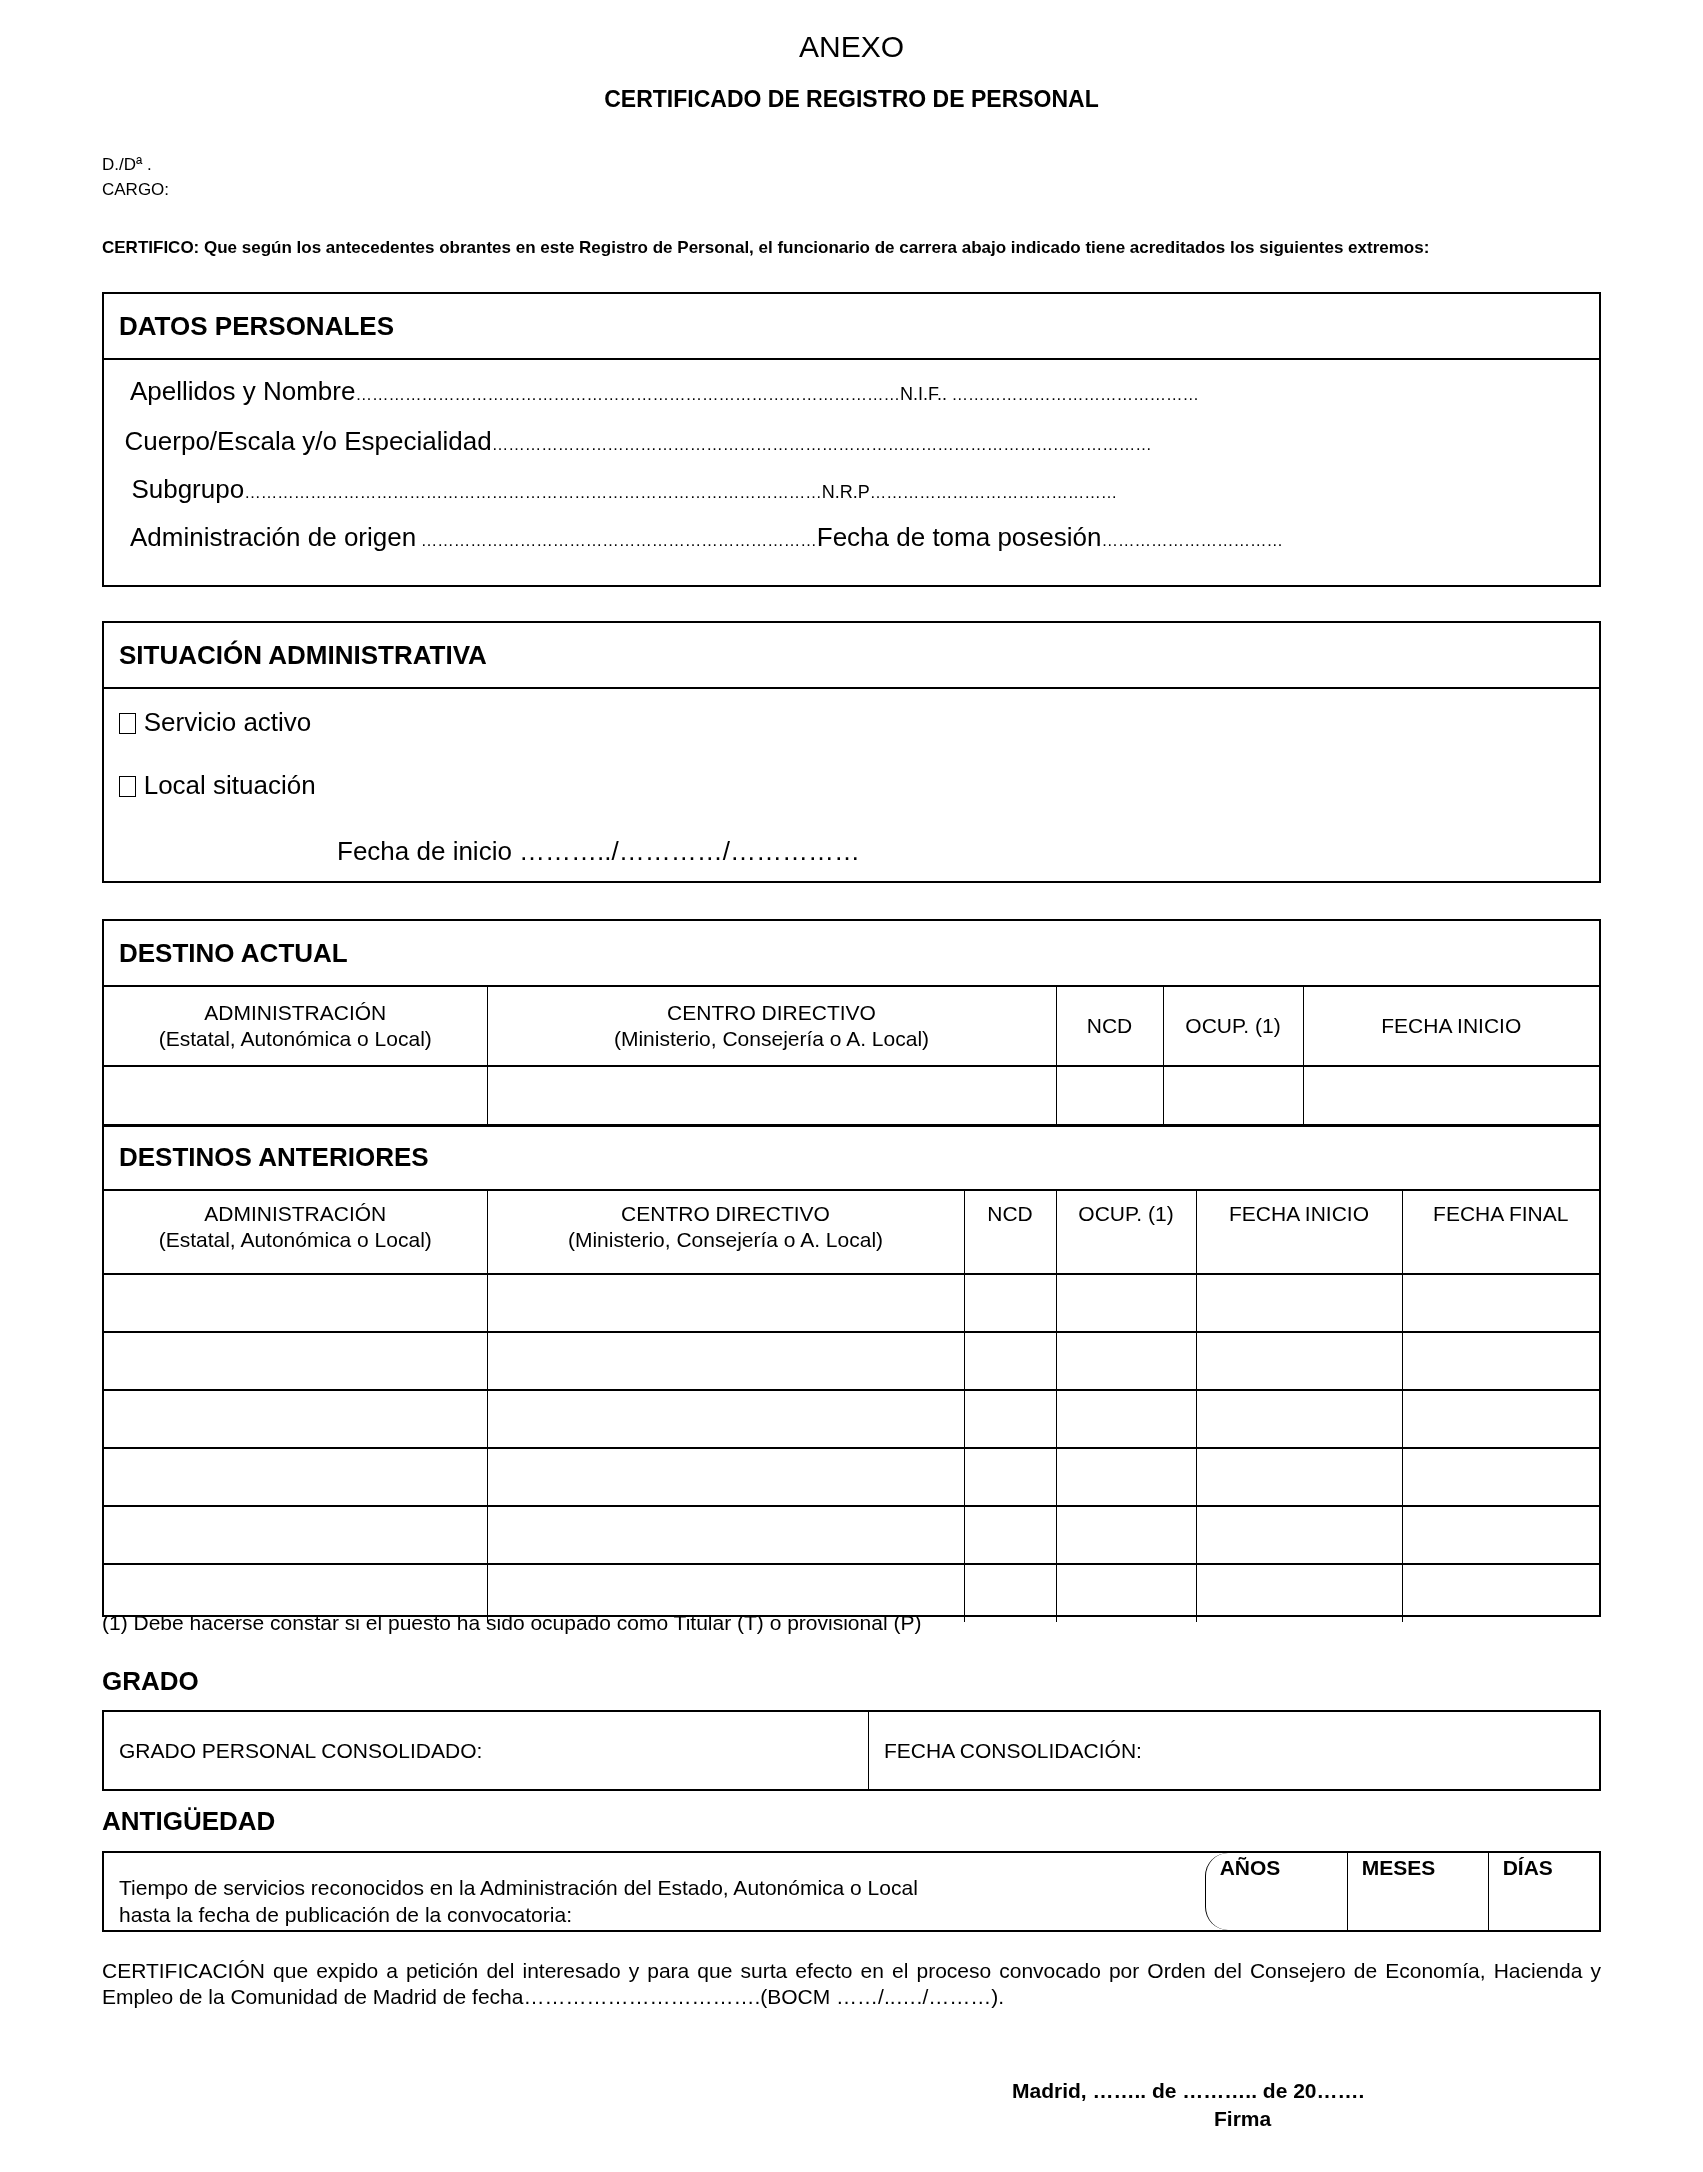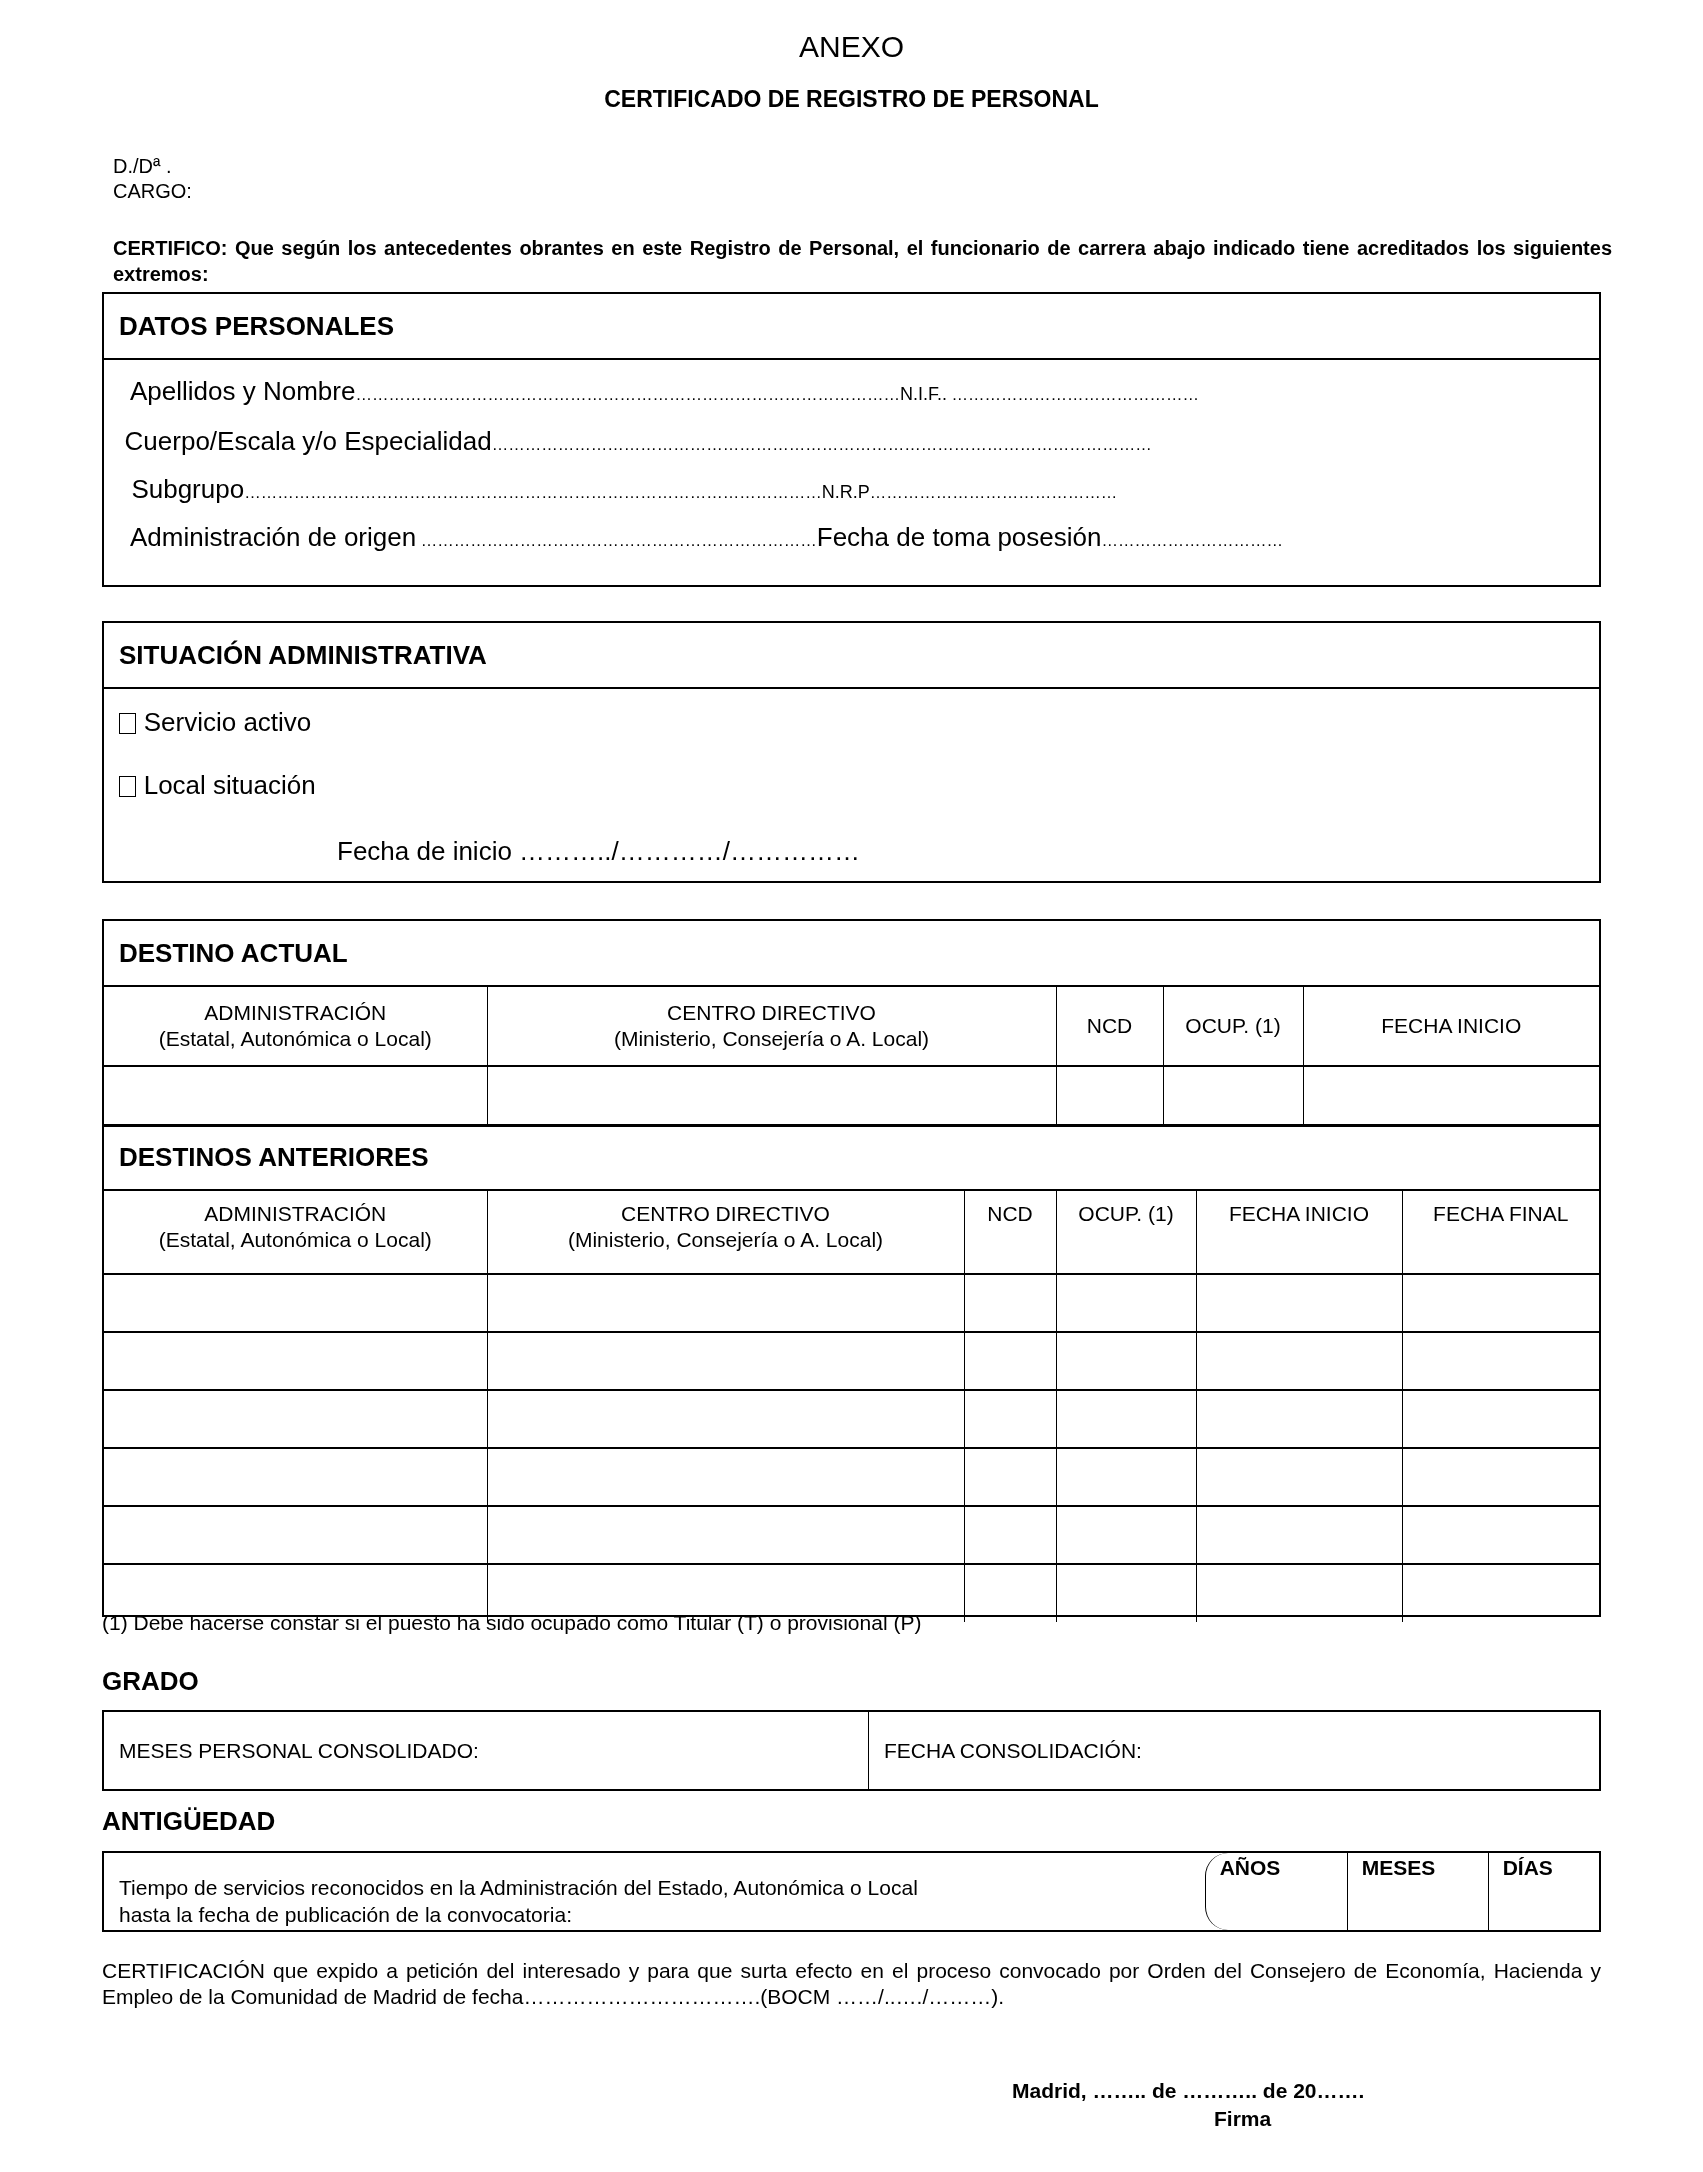--- a/index.html
+++ b/index.html
@@ -2,21 +2,21 @@
 <html style="font-size:11px"><head>
 <meta charset="utf-8">
 <style>
   html, body { margin: 0; padding: 0; background: #ffffff; }
   body { width: 1703px; height: 2172px; position: relative; overflow: hidden;
          font-family: "Liberation Sans", sans-serif; color: #000; }
   .abs { position: absolute; }
   .title { left: 0; width: 1703px; text-align: center; }
   .t-anexo { top: 30px; font-size: 30px; }
   .t-cert { top: 86px; font-size: 23px; font-weight: bold; }
-  .plain { font-size: 20px; margin-left: 11px; }
+  .plain { font-size: 17px; }
   .bold { font-weight: bold; }
   .box { position: absolute; left: 102px; width: 1499px; border: 2.1px solid #000; box-sizing: border-box; }
   .box-head { border-bottom: 2.1px solid #000; box-sizing: border-box; padding-left: 15px; display: flex; align-items: center;
               font-size: 26px; font-weight: bold; }
   .line { position: absolute; font-size: 26px; white-space: nowrap; }
   .dots { letter-spacing: 0; }
   table.grid { border-collapse: collapse; width: 100%; table-layout: fixed; }
   table.grid td { border: 1.4px solid #000; text-align: center; vertical-align: middle; font-size: 21px; padding: 0; line-height: 26px; }
   table.grid tr.thick-top td { border-top: 2.7px solid #000; }
   .sec-title { position: absolute; left: 102px; font-size: 26px; font-weight: bold; }
@@ -172,21 +172,21 @@
           <td style="border-right:none; border-bottom:none;"></td>
         </tr>
   </tbody>
     </table>
 </div>
 
 <div class="note" style="top:1611px;">(1) Debe hacerse constar si el puesto ha sido ocupado como Titular (T) o provisional (P)</div>
 
 <div class="sec-title" style="top:1666px;">GRADO</div>
 <div class="box" style="top:1710px; height:81px;">
-  <div class="abs" style="left:0; top:0; width:765px; height:77px; border-right:1.4px solid #000; box-sizing:border-box; display:flex; align-items:center; padding-left:15px; font-size:21px;">MESES PERSONAL CONSOLIDADO:</div>
+  <div class="abs" style="left:0; top:0; width:765px; height:77px; border-right:1.4px solid #000; box-sizing:border-box; display:flex; align-items:center; padding-left:15px; font-size:21px;">GRADO PERSONAL CONSOLIDADO:</div>
   <div class="abs" style="left:765px; top:0; width:730px; height:77px; display:flex; align-items:center; padding-left:15px; font-size:21px;">FECHA CONSOLIDACIÓN:</div>
 </div>
 
 <div class="sec-title" style="top:1806px;">ANTIGÜEDAD</div>
 <div class="box" style="top:1851px; height:81px;">
   <div class="abs" style="left:15px; top:20.6px; font-size:21px; line-height:27.4px;">
     <div>Tiempo de servicios reconocidos en la Administración del Estado, Autonómica o Local</div>
     <div>hasta la fecha de publicación de la convocatoria:</div>
   </div>
   <div class="abs" style="left:1101px; top:0; width:141px; height:77px; border-left:1.4px solid #000; box-sizing:border-box; padding:2.7px 0 0 13.7px; font-size:21px; font-weight:bold;border-radius:23px;">AÑOS</div>

